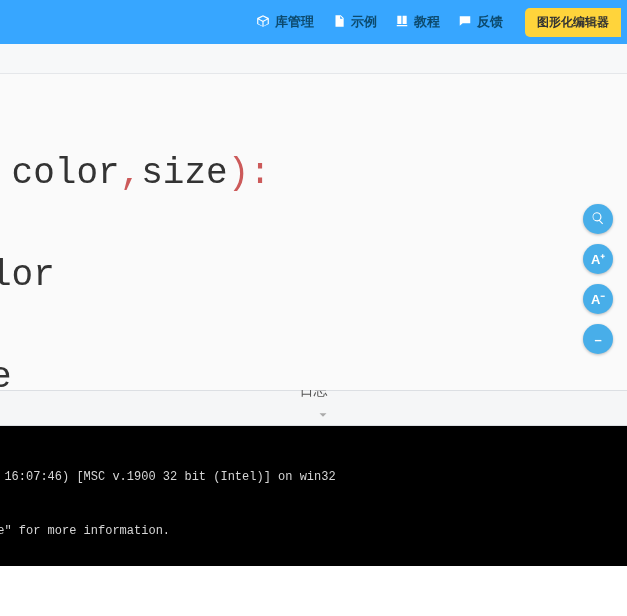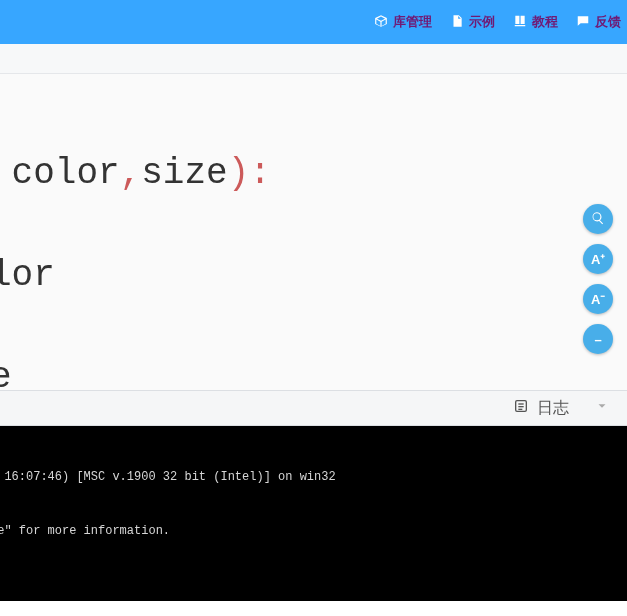--- a/index.html
+++ b/index.html
@@ -16,21 +16,21 @@
     display: flex;
     align-items: center;
     justify-content: flex-end;
     padding-right: 6px;
     gap: 18px;
   }
   .nav-item {
     display: flex;
     align-items: center;
     gap: 5px;
-    color: #701a75;
+    color: #0c4a6e;
     font-size: 13px;
     font-weight: 600;
     cursor: pointer;
   }
   .nav-item svg { width: 14px; height: 14px; fill: #fff; }
   .graphic-btn {
     background: #ffd43b;
     color: #333;
     padding: 6px 12px;
     border-radius: 5px 0 0 5px;
@@ -90,27 +90,28 @@
     height: 36px;
     background: #f5f6f7;
     border-top: 1px solid #dcdfe3;
     border-bottom: 1px solid #dcdfe3;
     display: flex;
     align-items: center;
     justify-content: flex-end;
     padding: 0 18px;
     gap: 8px;
     color: #555;
-    font-size: 16px;
+    font-size: 14px;
+    flex-direction: column;
   }
   .log-header svg.list { width: 16px; height: 16px; fill: none; stroke: #555; stroke-width: 2; }
   .log-header .chevron { margin-left: 18px; }
   .log-header .chevron svg { width: 14px; height: 14px; fill: #aaa; }
   .terminal {
-    height: 175px;
+    height: 140px;
     background: #000;
     color: #d6d6d6;
     font-family: Consolas, "Courier New", monospace;
     font-size: 12px;
     line-height: 18px;
     padding: 6px 0 0 0;
     white-space: pre;
   }
   .terminal div { margin-left: -10px; }
 </style>
@@ -142,20 +143,23 @@
     </span>
     <span>教程</span>
   </div>
   <div class="nav-item">
     <span>
       <svg viewBox="0 0 24 24">
           <path d="M3 4h18v12H8l-5 4V4zm4 4h2v2H7V8zm4 0h2v2h-2V8zm4 0h2v2h-2V8z"></path>
         </svg>
     </span>
     <span>反馈</span>
+  </div>
+  <div class="graphic-btn">
+    <span>图形化编辑器</span>
   </div>
 </div>
 
 <div class="toolbar-blank"></div>
 
 <div class="code-area">
   <div class="code-lines">
     <div class="line1"><span class="tok-kw"> color</span><span class="tok-op">,</span><span class="tok-kw">size</span><span class="tok-op">):</span></div>
     <div class="line2"><span class="tok-kw">lor</span></div>
     <div class="line3"><span class="tok-kw">e</span></div>

